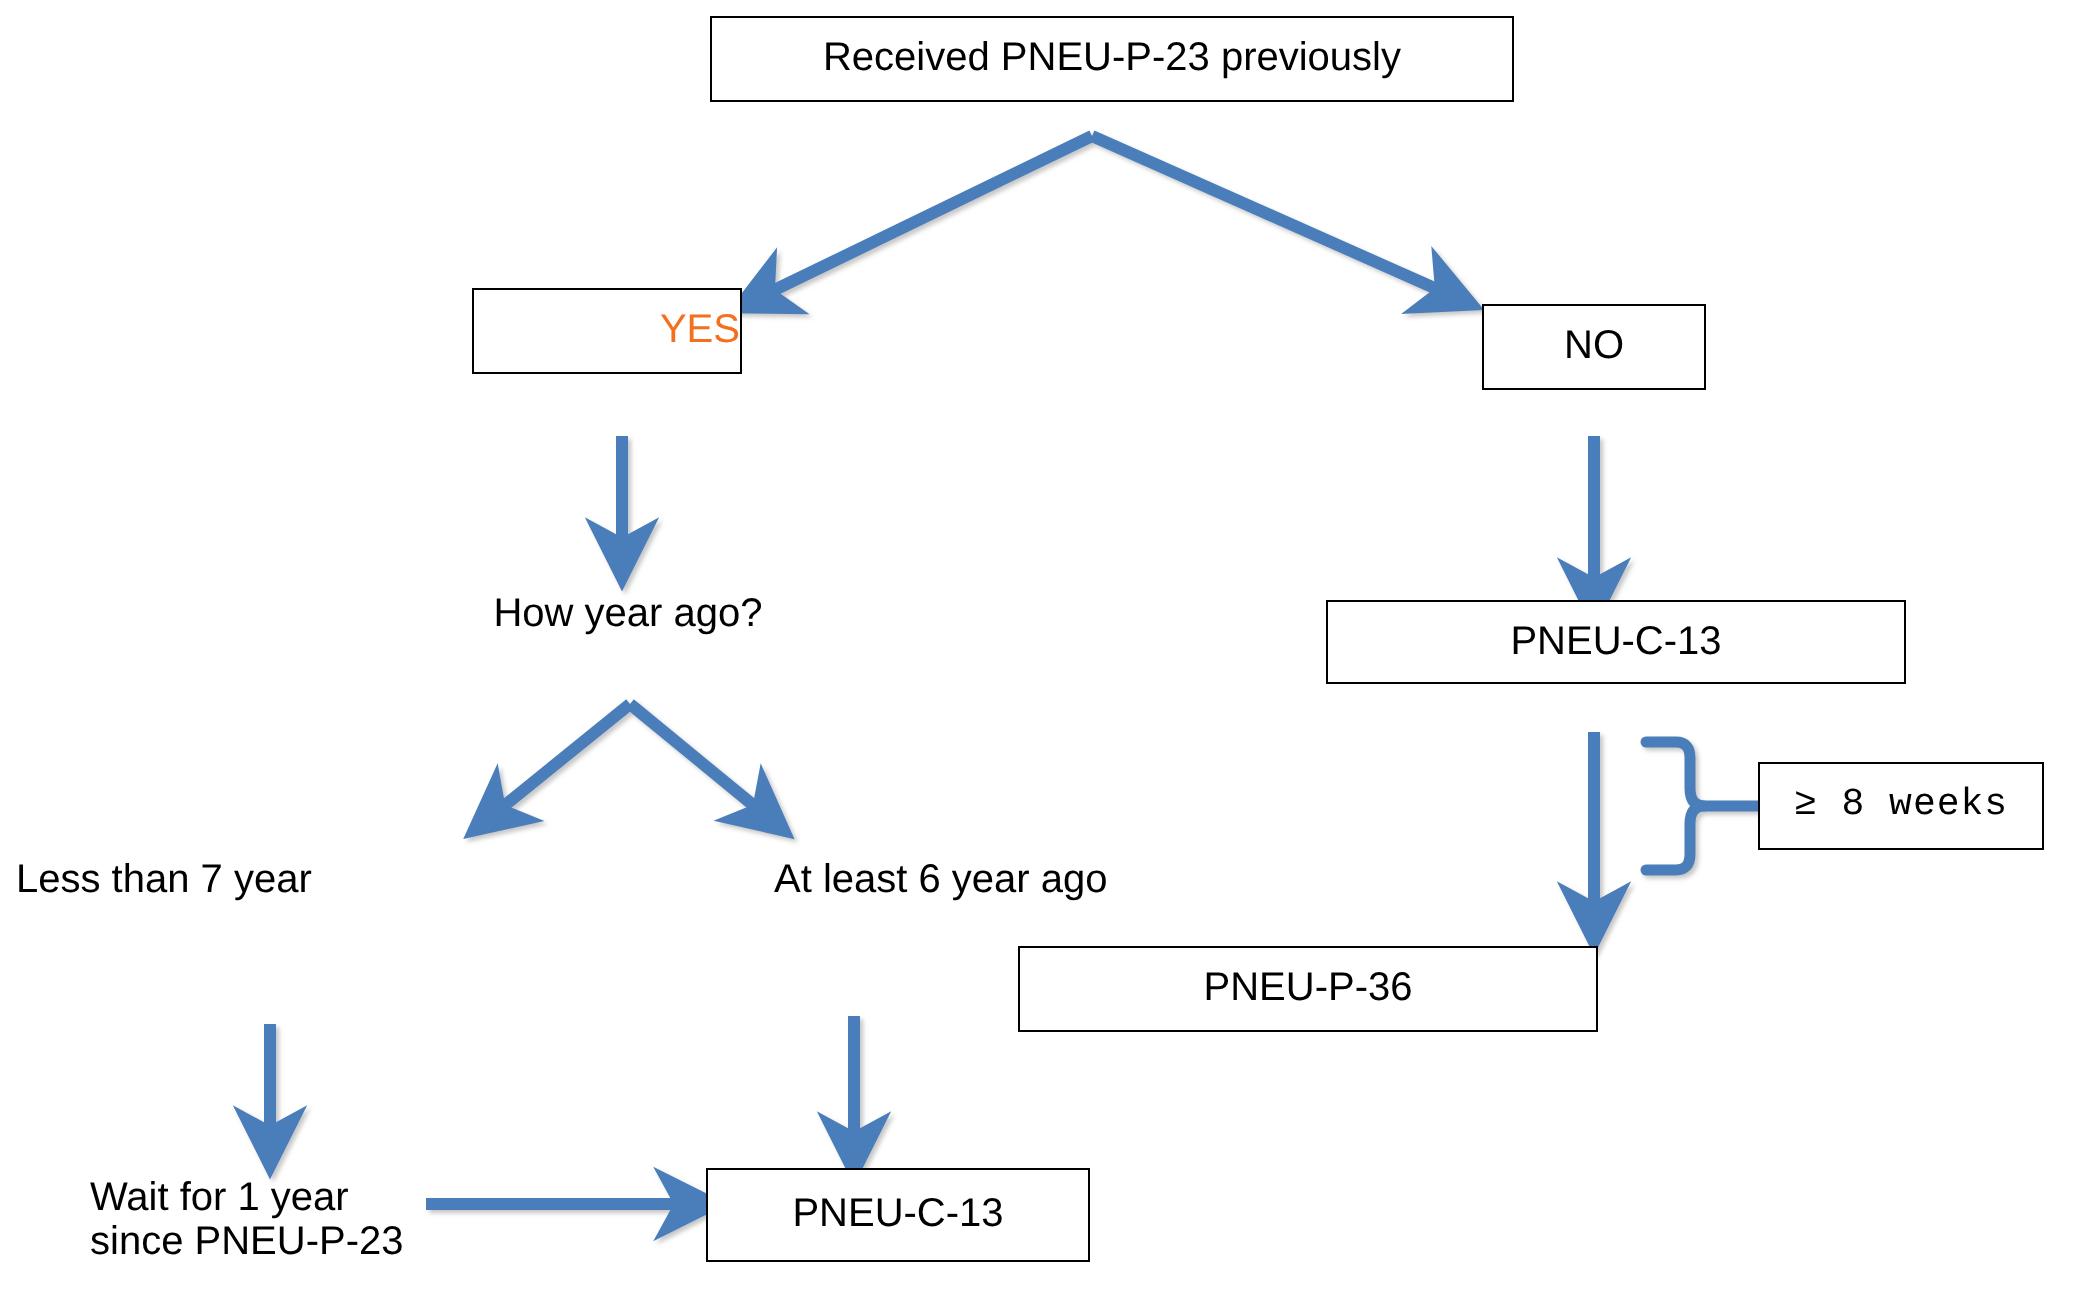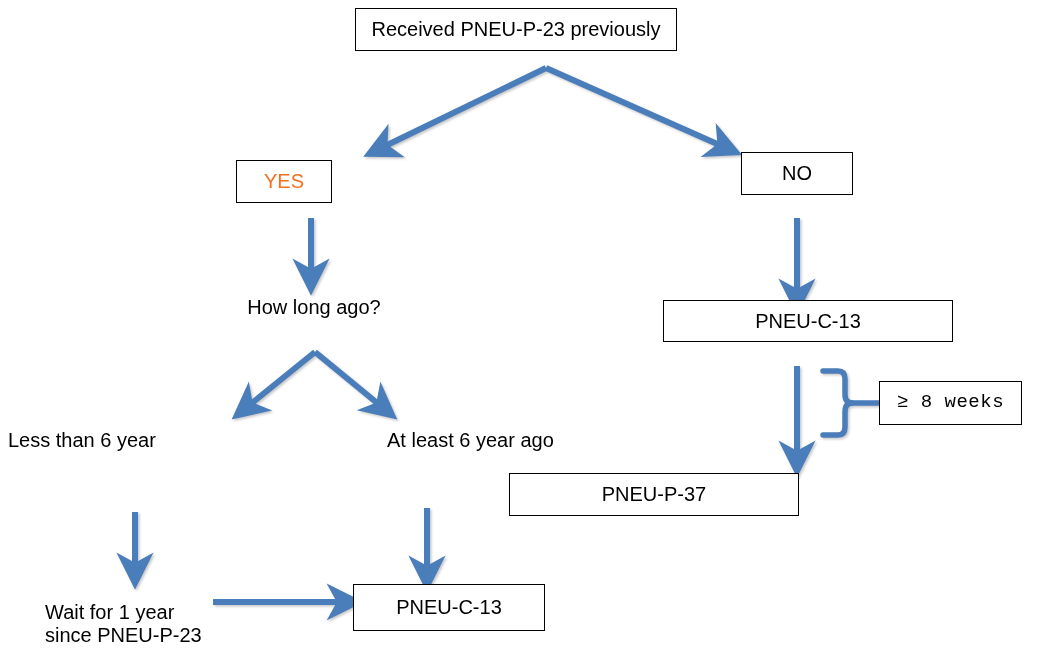--- a/index.html
+++ b/index.html
@@ -100,58 +100,58 @@
       <path d="M797,366 L797,458"></path>
     </g>
 
     <g stroke="#4A7EBB" fill="none" stroke-width="5.5" stroke-linecap="round" stroke-linejoin="round" filter="url(#sh)">
       <path d="M823,371 L838,371 Q845,371 845,379 L845,394 Q845,403 852,403
                Q845,403 845,412 L845,427 Q845,435 838,435 L823,435"></path>
       <path d="M852,403 L879,403"></path>
     </g>
   </svg>
 
-  <div class="node boxed" style="left:355px; top:8px; width:322px; height:43px;">
+  <div class="node boxed" style="left:355px; top:8px; width:402px; height:43px;">
     <span>Received PNEU-P-23 previously</span>
   </div>
 
-  <div class="node boxed" style="left:236px; top:160px; width:96px; height:43px;">
+  <div class="node boxed" style="left:236px; top:144px; width:135px; height:43px;justify-content:flex-end;">
     <span class="yes-text">YES</span>
   </div>
 
   <div class="node boxed" style="left:741px; top:152px; width:112px; height:43px;">
     <span class="no-text">NO</span>
   </div>
 
   <div class="node plain" style="left:216px; top:292px; width:196px; height:30px;">
-    <span>How long ago?</span>
+    <span>How year ago?</span>
   </div>
 
   <div class="node plain left" style="left:8px; top:425px; width:220px; height:30px;">
-    <span>Less than 6 year</span>
+    <span>Less than 7 year</span>
   </div>
 
   <div class="node plain left" style="left:387px; top:425px; width:250px; height:30px;">
     <span>At least 6 year ago</span>
   </div>
 
-  <div class="node plain left multiline" style="left:45px; top:588px; width:180px; height:58px; align-items:flex-end;">
+  <div class="node plain left multiline" style="left:45px; top:588px; width:180px; height:58px; align-items:flex-start;">
     <span class="multiline">Wait for 1 year
 since PNEU-P-23</span>
   </div>
 
   <div class="node boxed" style="left:353px; top:584px; width:192px; height:47px;">
     <span>PNEU-C-13</span>
   </div>
 
   <div class="node boxed" style="left:663px; top:300px; width:290px; height:42px;">
     <span>PNEU-C-13</span>
   </div>
 
   <div class="node boxed" style="left:509px; top:473px; width:290px; height:43px;">
-    <span>PNEU-P-37</span>
+    <span>PNEU-P-36</span>
   </div>
 
   <div class="node boxed mono" style="left:879px; top:381px; width:143px; height:44px;">
     <span>≥ 8 weeks</span>
   </div>
 
 </div>
 
 </body></html>

